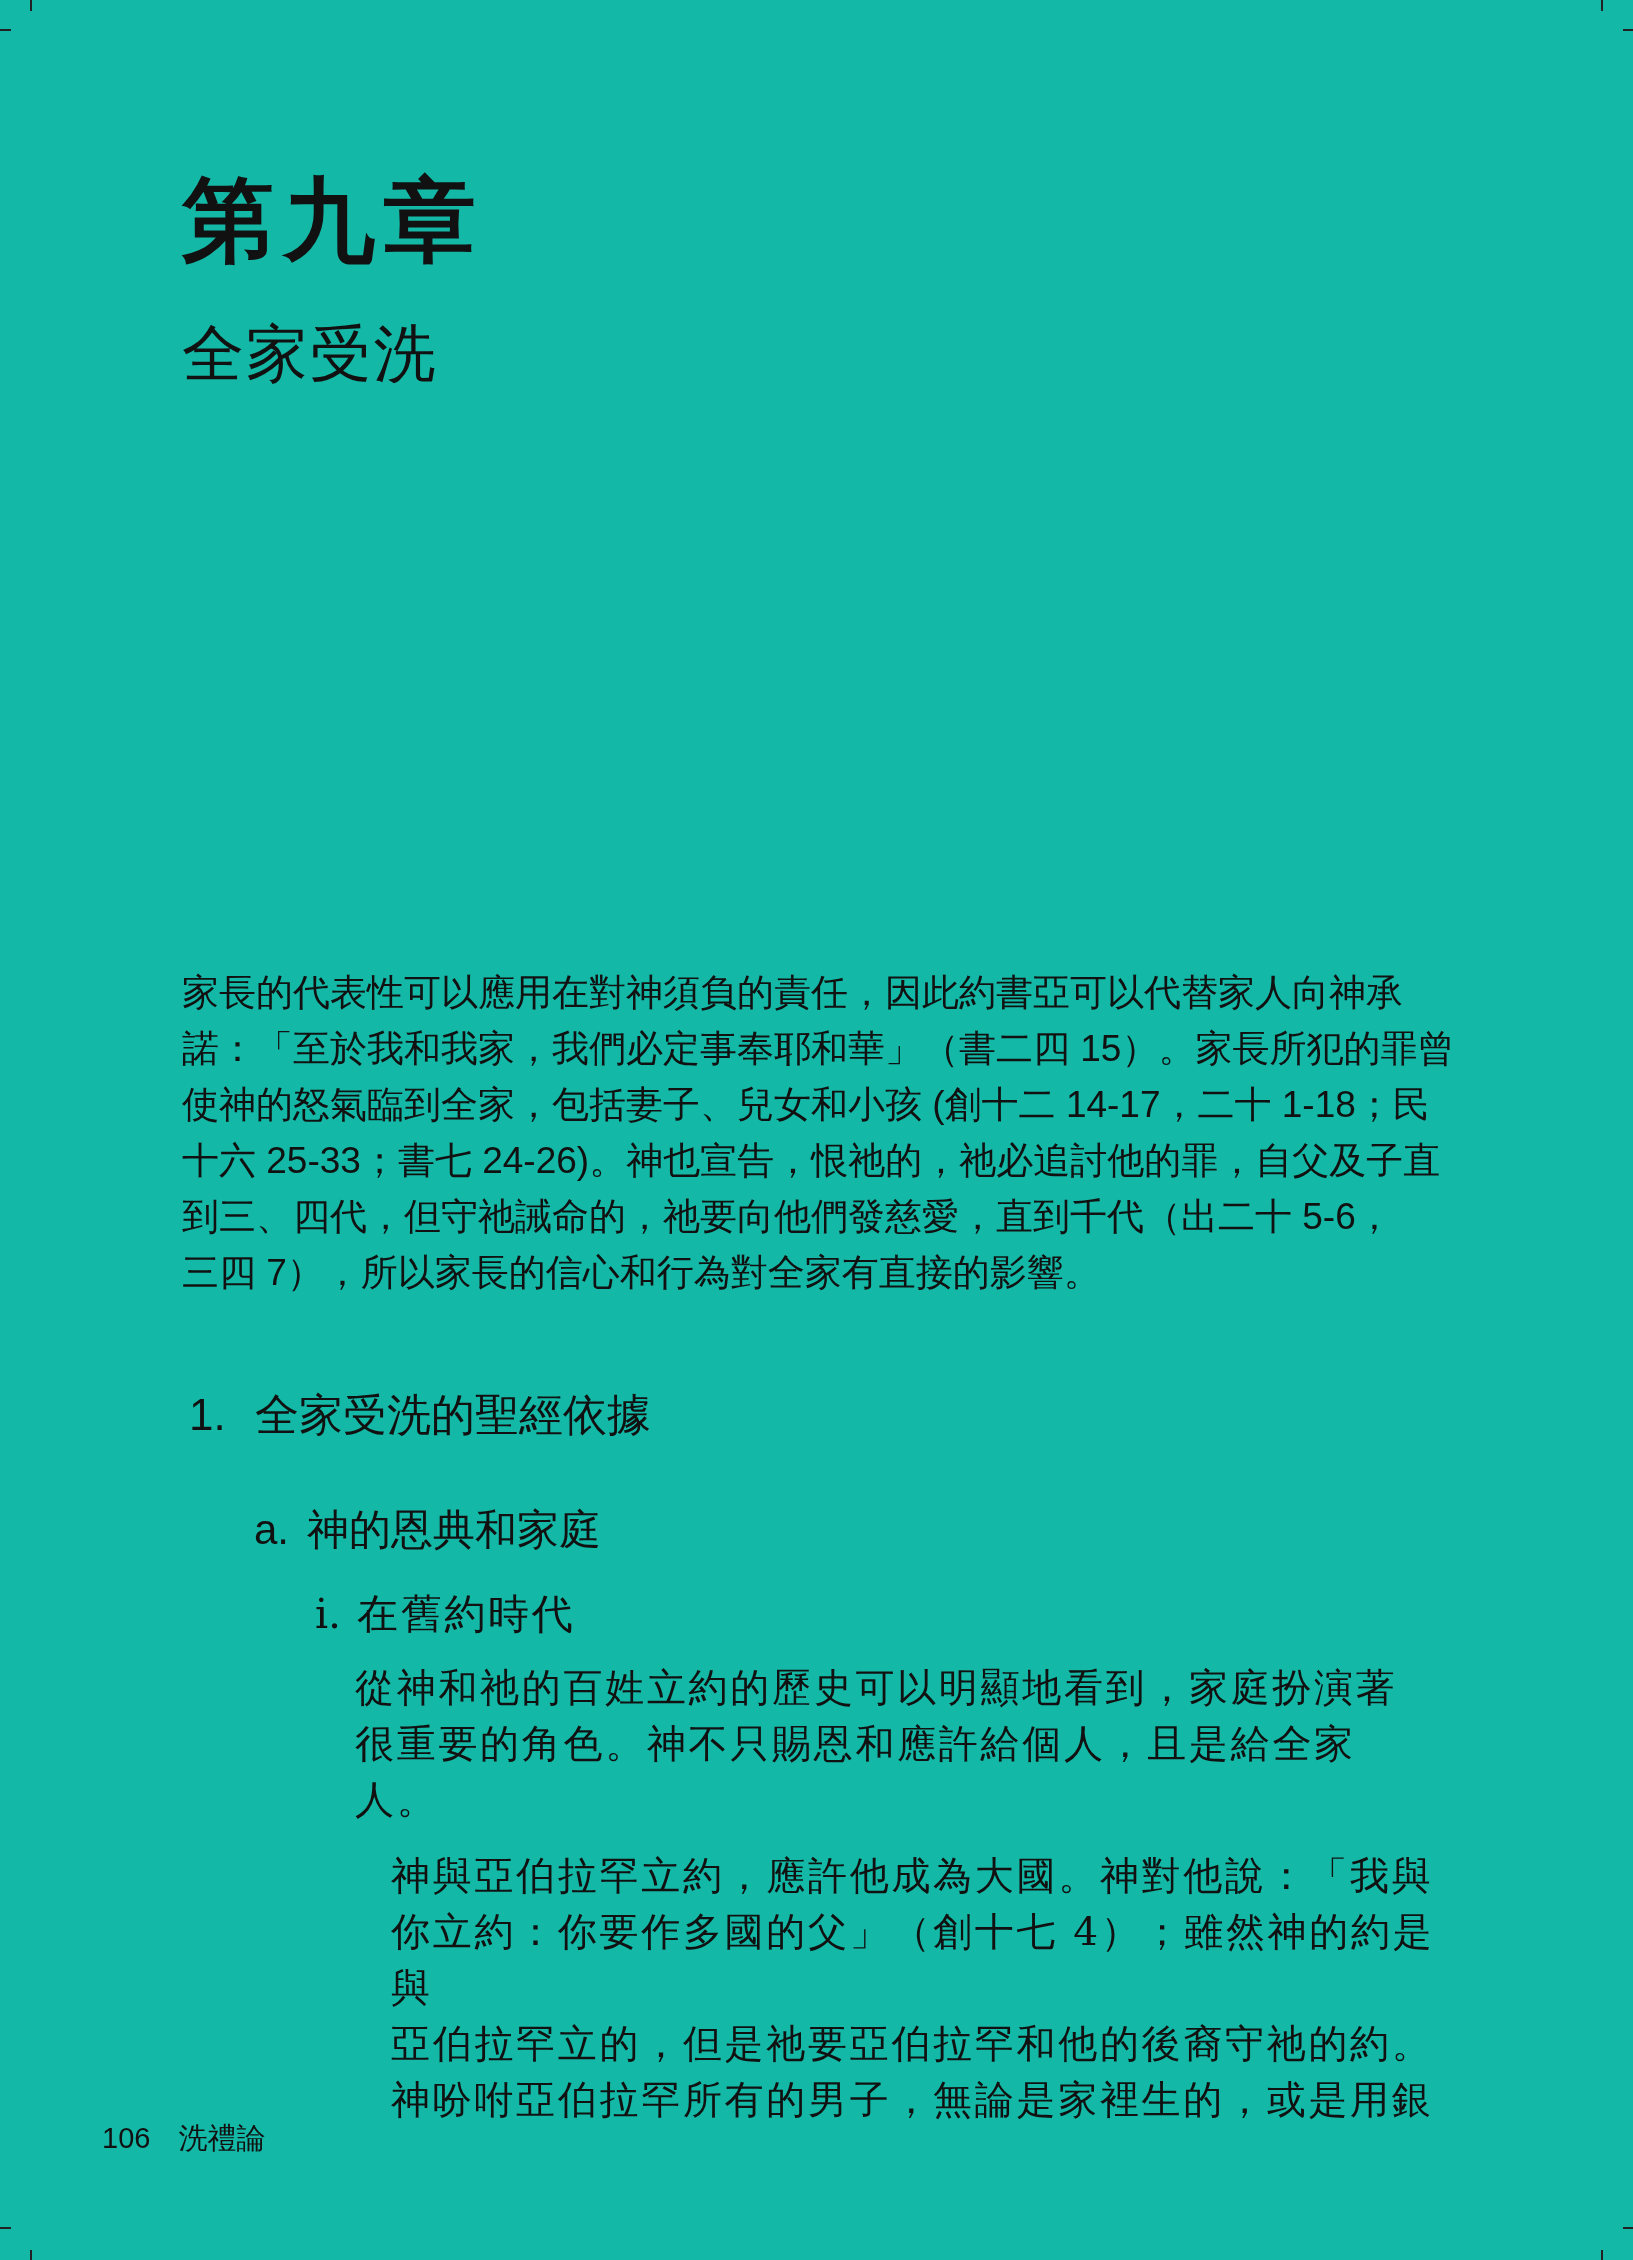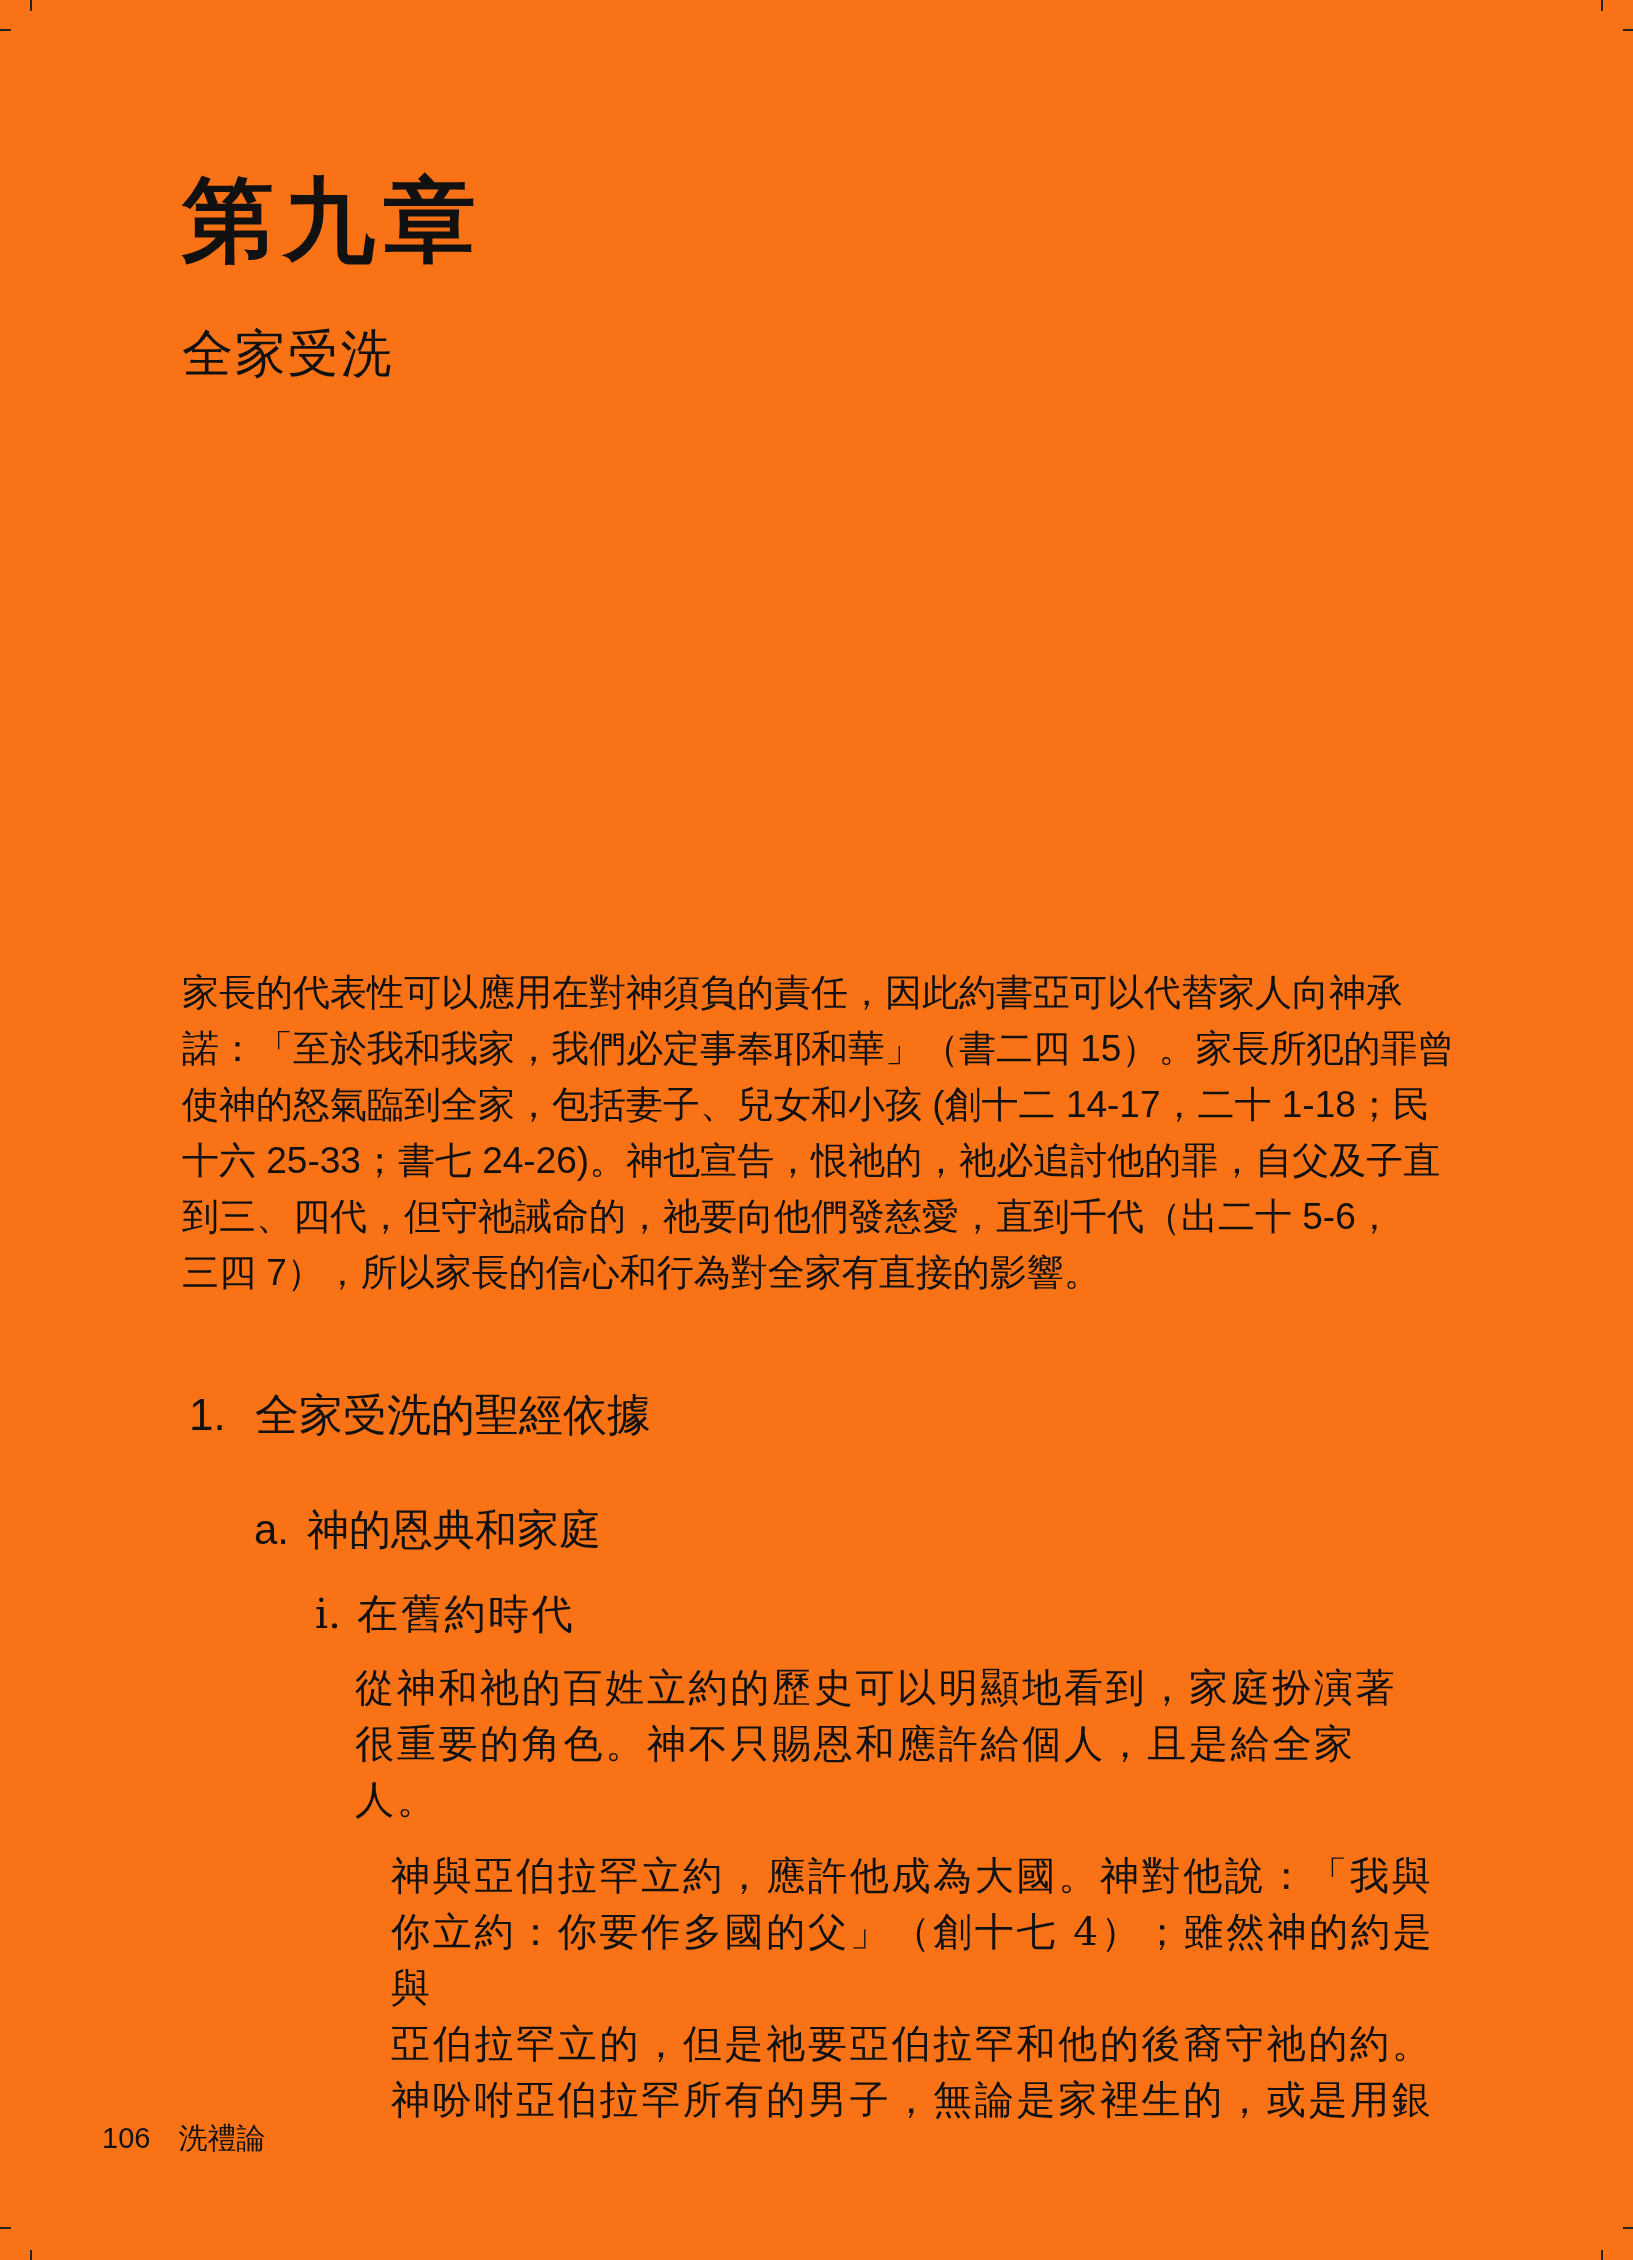--- a/index.html
+++ b/index.html
@@ -5,38 +5,38 @@
   html,body{margin:0;padding:0;}
   body{
     background:#888;
     font-family:"Liberation Sans",sans-serif;
   }
   .page{
     position:relative;
     width:1633px;
     height:2261px;
     margin:0 auto;
-    background:#f97316;
+    background:#14b8a6;
     color:#111111;
     overflow:hidden;
   }
   
   .crop{position:absolute;background:#222222;}
   .crop.v{width:1.8px;height:10.6px;}
   .crop.h{width:10.6px;height:1.8px;}
   
   .chapter-number{
     position:absolute;left:182px;top:174px;
     font-size:92px;line-height:92px;
     font-weight:900;letter-spacing:8.9px;
     font-family:"Liberation Sans",sans-serif;
   }
   .chapter-title{
     position:absolute;left:182px;top:316px;
-    font-size:51px;line-height:76px;
+    font-size:62px;line-height:76px;
     font-weight:200;letter-spacing:1.8px;
     font-family:"Liberation Sans",sans-serif;
   }
   
   .para{
     position:absolute;left:182px;width:1277px;
     font-size:37px;line-height:56px;
     white-space:pre-line;
     font-family:"Liberation Sans",sans-serif;
   }

